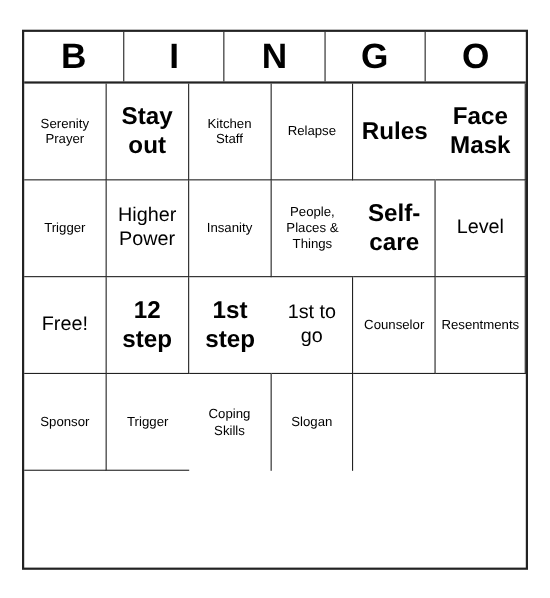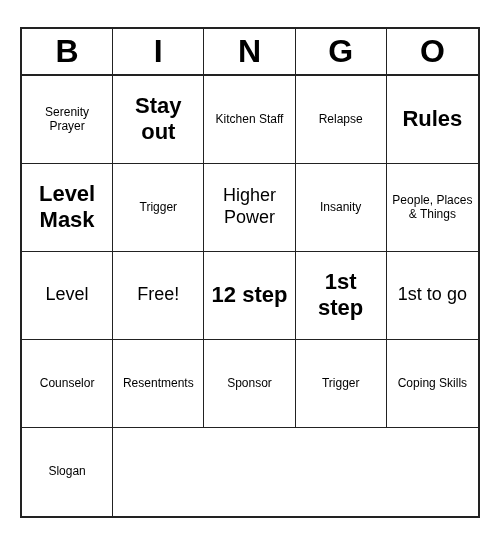--- a/index.html
+++ b/index.html
@@ -36,21 +36,21 @@
       padding: 4px 0;
       border-right: 1px solid #222;
     }
 
     .bingo-header-cell:last-child {
       border-right: none;
     }
 
     .bingo-grid {
       display: grid;
-      grid-template-columns: repeat(5, 1fr);
+      grid-template-columns: repeat(6, 1fr);
       grid-template-rows: repeat(5, 1fr);
     }
 
     .bingo-cell {
       border-right: 1px solid #222;
       border-bottom: 1px solid #222;
       min-height: 88px;
       display: flex;
       align-items: center;
       justify-content: center;
@@ -102,33 +102,36 @@
       <div class="bingo-cell">
         <span class="cell-text-small">Kitchen Staff</span>
       </div>
       <div class="bingo-cell">
         <span class="cell-text-small">Relapse</span>
       </div>
       <div class="bingo-cell">
         <span class="cell-text-large">Rules</span>
       </div>
       <div class="bingo-cell">
-        <span class="cell-text-large">Level Mask</span>
+        <span class="cell-text-large">Face Mask</span>
       </div>
       <div class="bingo-cell">
         <span class="cell-text-small">Trigger</span>
       </div>
       <div class="bingo-cell">
         <span class="cell-text-medium">Higher Power</span>
       </div>
       <div class="bingo-cell">
         <span class="cell-text-small">Insanity</span>
       </div>
       <div class="bingo-cell">
         <span class="cell-text-small">People, Places &amp; Things</span>
+      </div>
+      <div class="bingo-cell">
+        <span class="cell-text-large">Self-care</span>
       </div>
       <div class="bingo-cell">
         <span class="cell-text-medium">Level</span>
       </div>
       <div class="bingo-cell">
         <span class="cell-text-medium">Free!</span>
       </div>
       <div class="bingo-cell">
         <span class="cell-text-large">12 step</span>
       </div>

